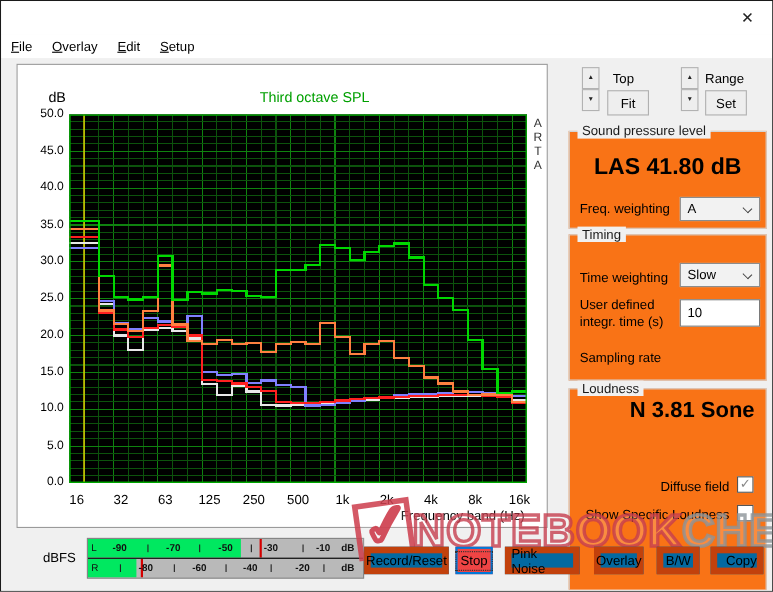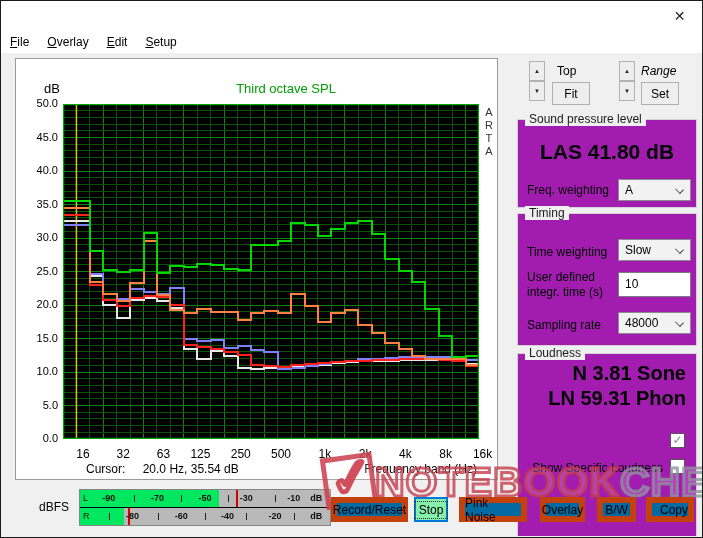--- a/index.html
+++ b/index.html
@@ -20,45 +20,45 @@
   .menu-item u{text-decoration:underline;}
   .content{position:absolute;left:0;top:52px;width:100%;height:486px;background:#f0f0f0;}
   
   .chart-panel{position:absolute;left:14px;top:5px;width:483px;height:422px;background:#fff;border:1px solid #9a9a9a;}
   .plot{position:absolute;left:47px;top:45px;width:416px;height:335px;background:#000;}
   .plot svg{position:absolute;left:0;top:0;}
   .chart-title{position:absolute;left:160px;top:22px;width:220px;text-align:center;font-size:13px;color:#00a000;}
   .db-label{position:absolute;left:28px;top:22px;font-size:13px;color:#000;}
   .arta{position:absolute;left:469px;top:47px;font-size:11px;line-height:13px;color:#333;white-space:pre-line;text-align:center;}
   .ytick{position:absolute;left:0;width:42px;text-align:right;font-size:11px;color:#000;}
-  .xtick{position:absolute;top:388px;width:40px;text-align:right;font-size:12px;color:#000;}
+  .xtick{position:absolute;top:388px;width:40px;text-align:center;font-size:12px;color:#000;}
   .cursor-row{position:absolute;left:70px;top:403px;font-size:12px;color:#000;}
   .cursor-row .cv{margin-left:14px;}
   .freq-label{position:absolute;right:20px;top:403px;font-size:12px;color:#000;}
   
   .dbfs-label{position:absolute;left:38px;top:447px;font-size:12px;color:#000;}
   .meter-box{position:absolute;left:78px;top:436px;width:252px;height:37px;border:1px solid #858585;background:#9d9d9d;}
   .meter-row{position:absolute;left:0;width:250px;height:17px;background:#b9b9b9;overflow:hidden;}
   .meter-row .fill{position:absolute;left:0;top:0;height:100%;background:#00e860;}
   .meter-row .peak{position:absolute;top:0;width:2px;height:100%;background:#d40000;}
   .meter-row .ch{position:absolute;left:3px;top:3px;font-size:9px;color:#111;}
   .meter-row .lab{position:absolute;top:3px;font-size:9px;color:#111;transform:translateX(-50%);font-weight:bold;}
   .meter-row .tick{position:absolute;top:5px;width:1px;height:7px;background:#222;}
   .meter-divider{position:absolute;left:0;top:17px;width:250px;height:1px;background:#000;}
   
   .btn{position:absolute;top:444px;height:25px;background:#0369a1;border:6px solid #c2410c;
        font-size:12px;display:flex;align-items:center;justify-content:center;color:#000;z-index:60;}
-  .btn.focused{border:2px solid #0078d7;background:#86efac;}
+  .btn.focused{border:2px solid #0078d7;background:#ef4444;}
   .btn.focused .inner{border:1px dotted #333;padding:1px 4px;}
   
   .rp-label{position:absolute;font-size:12px;color:#000;}
   .spin{position:absolute;width:16px;height:40px;}
   .spin .sb{width:16px;height:20px;background:#eee;border:1px solid #b2b2b2;font-size:6px;display:flex;align-items:center;justify-content:center;color:#222;}
   .small-btn{position:absolute;width:38px;height:23px;background:#eee;border:1px solid #b0b0b0;font-size:12px;display:flex;align-items:center;justify-content:center;}
-  .groupbox{position:absolute;border:1px solid #d4d4d4;background:#a21caf;}
+  .groupbox{position:absolute;border:1px solid #d4d4d4;background:#f97316;}
   .groupbox .gb-title{position:absolute;left:7px;top:-8px;background:#f0f0f0;padding:0 4px;font-size:12px;color:#1a1a1a;}
   .big-val{font-weight:bold;font-size:21px;color:#000;font-family:"Liberation Sans",sans-serif;}
   .combo{position:absolute;width:73px;height:22px;background:#f2f2f2;border:1px solid #8c8c8c;font-size:12px;display:flex;align-items:center;padding-left:6px;}
   .combo .chev{position:absolute;right:7px;top:6px;width:7px;height:7px;border-right:1.5px solid #444;border-bottom:1.5px solid #444;transform:rotate(45deg) scaleY(.8);}
   .textinput{position:absolute;width:73px;height:25px;background:#fff;border:1px solid #7a7a7a;font-size:12px;font-family:"Liberation Sans",sans-serif;padding:0 0 0 6px;color:#000;}
   .checkbox{position:absolute;width:15px;height:15px;background:#fff;border:1px solid #555;font-size:12px;line-height:13px;text-align:center;color:#8a8a8a;}
   
   .watermark{position:absolute;left:322px;top:392px;z-index:50;pointer-events:none;display:flex;align-items:flex-start;}
   .wm-logo{position:relative;width:52px;height:52px;margin-top:10px;transform:rotate(-8deg);border:5px solid rgba(205,60,75,.85);background:rgba(255,255,255,.15);}
   .wm-check{position:absolute;left:2px;top:-12px;font-size:52px;font-weight:bold;color:rgba(255,255,255,.25);-webkit-text-stroke:3px rgba(205,60,75,.9);}
@@ -181,24 +181,20 @@
             </g>
             <line x1="13.42" y1="0" x2="13.42" y2="335" stroke="#cccc00" stroke-width="1.5"></line>
             <path d="M0,116.6L13.4,116.6L13.4,116.6L26.8,116.6L26.8,172.2L40.3,172.2L40.3,201.0L53.7,201.0L53.7,214.4L67.1,214.4L67.1,196.3L80.5,196.3L80.5,194.3L93.9,194.3L93.9,197.0L107.4,197.0L107.4,203.7L120.8,203.7L120.8,245.2L134.2,245.2L134.2,255.3L147.6,255.3L147.6,246.6L161.0,246.6L161.0,251.9L174.5,251.9L174.5,264.0L187.9,264.0L187.9,264.7L201.3,264.7L201.3,264.0L214.7,264.0L214.7,265.3L228.1,265.3L228.1,263.3L241.5,263.3L241.5,262.0L255.0,262.0L255.0,260.6L268.4,260.6L268.4,259.3L281.8,259.3L281.8,257.9L295.2,257.9L295.2,257.3L308.6,257.3L308.6,256.6L322.1,256.6L322.1,256.6L335.5,256.6L335.5,255.9L348.9,255.9L348.9,255.9L362.3,255.9L362.3,255.9L375.7,255.9L375.7,255.9L389.2,255.9L389.2,256.6L402.6,256.6L402.6,260.0L416.0,260.0" fill="none" stroke="#e8e8e8" stroke-width="2" shape-rendering="crispEdges"></path>
             <path d="M0,121.3L13.4,121.3L13.4,121.3L26.8,121.3L26.8,169.5L40.3,169.5L40.3,189.6L53.7,189.6L53.7,195.0L67.1,195.0L67.1,184.9L80.5,184.9L80.5,188.3L93.9,188.3L93.9,190.3L107.4,190.3L107.4,183.6L120.8,183.6L120.8,234.5L134.2,234.5L134.2,237.2L147.6,237.2L147.6,235.8L161.0,235.8L161.0,243.9L174.5,243.9L174.5,241.9L187.9,241.9L187.9,245.9L201.3,245.9L201.3,247.9L214.7,247.9L214.7,264.7L228.1,264.7L228.1,264.0L241.5,264.0L241.5,262.0L255.0,262.0L255.0,260.0L268.4,260.0L268.4,257.9L281.8,257.9L281.8,256.6L295.2,256.6L295.2,255.3L308.6,255.3L308.6,254.6L322.1,254.6L322.1,253.9L335.5,253.9L335.5,253.3L348.9,253.3L348.9,252.6L362.3,252.6L362.3,252.6L375.7,252.6L375.7,253.3L389.2,253.3L389.2,254.6L402.6,254.6L402.6,255.9L416.0,255.9" fill="none" stroke="#8080ff" stroke-width="2" shape-rendering="crispEdges"></path>
             <path d="M0,111.2L13.4,111.2L13.4,111.2L26.8,111.2L26.8,180.9L40.3,180.9L40.3,195.6L53.7,195.6L53.7,202.3L67.1,202.3L67.1,194.3L80.5,194.3L80.5,191.6L93.9,191.6L93.9,193.0L107.4,193.0L107.4,201.0L120.8,201.0L120.8,241.2L134.2,241.2L134.2,242.5L147.6,242.5L147.6,244.6L161.0,244.6L161.0,247.9L174.5,247.9L174.5,251.3L187.9,251.3L187.9,261.3L201.3,261.3L201.3,262.0L214.7,262.0L214.7,262.6L228.1,262.6L228.1,261.3L241.5,261.3L241.5,260.0L255.0,260.0L255.0,258.6L268.4,258.6L268.4,257.9L281.8,257.9L281.8,257.3L295.2,257.3L295.2,256.6L308.6,256.6L308.6,255.9L322.1,255.9L322.1,255.9L335.5,255.9L335.5,255.3L348.9,255.3L348.9,255.3L362.3,255.3L362.3,255.3L375.7,255.3L375.7,255.9L389.2,255.9L389.2,256.6L402.6,256.6L402.6,262.0L416.0,262.0" fill="none" stroke="#ff2020" stroke-width="2" shape-rendering="crispEdges"></path>
             <path d="M0,103.9L13.4,103.9L13.4,103.9L26.8,103.9L26.8,178.2L40.3,178.2L40.3,190.3L53.7,190.3L53.7,197.0L67.1,197.0L67.1,178.9L80.5,178.9L80.5,137.3L93.9,137.3L93.9,191.0L107.4,191.0L107.4,205.7L120.8,205.7L120.8,209.0L134.2,209.0L134.2,205.0L147.6,205.0L147.6,208.4L161.0,208.4L161.0,207.7L174.5,207.7L174.5,215.7L187.9,215.7L187.9,209.0L201.3,209.0L201.3,207.0L214.7,207.0L214.7,209.0L228.1,209.0L228.1,189.6L241.5,189.6L241.5,202.3L255.0,202.3L255.0,217.8L268.4,217.8L268.4,209.0L281.8,209.0L281.8,205.7L295.2,205.7L295.2,221.1L308.6,221.1L308.6,228.5L322.1,228.5L322.1,239.2L335.5,239.2L335.5,244.6L348.9,244.6L348.9,251.9L362.3,251.9L362.3,255.3L375.7,255.3L375.7,254.6L389.2,254.6L389.2,255.3L402.6,255.3L402.6,261.3L416.0,261.3" fill="none" stroke="#ff8040" stroke-width="2" shape-rendering="crispEdges"></path>
             <path d="M0,97.2L13.4,97.2L13.4,97.2L26.8,97.2L26.8,146.7L40.3,146.7L40.3,166.2L53.7,166.2L53.7,168.2L67.1,168.2L67.1,166.2L80.5,166.2L80.5,128.6L93.9,128.6L93.9,168.8L107.4,168.8L107.4,161.5L120.8,161.5L120.8,162.8L134.2,162.8L134.2,159.5L147.6,159.5L147.6,160.8L161.0,160.8L161.0,164.8L174.5,164.8L174.5,166.2L187.9,166.2L187.9,141.4L201.3,141.4L201.3,141.4L214.7,141.4L214.7,136.7L228.1,136.7L228.1,118.6L241.5,118.6L241.5,121.3L255.0,121.3L255.0,132.0L268.4,132.0L268.4,125.3L281.8,125.3L281.8,119.3L295.2,119.3L295.2,117.3L308.6,117.3L308.6,130.0L322.1,130.0L322.1,154.8L335.5,154.8L335.5,166.8L348.9,166.8L348.9,177.6L362.3,177.6L362.3,205.0L375.7,205.0L375.7,231.8L389.2,231.8L389.2,253.3L402.6,253.3L402.6,251.9L416.0,251.9" fill="none" stroke="#00d800" stroke-width="2" shape-rendering="crispEdges"></path>
             <rect x="0.5" y="0.5" width="415" height="334" fill="none" stroke="#00a600" stroke-width="1.5"></rect>
           </svg>
       </div>
-      <div class="cursor-row">
-        <span>Cursor:</span>
-        <span class="cv">20.0 Hz, 35.54 dB</span>
-      </div>
       <div class="freq-label">Frequency band (Hz)</div>
     <div class="ytick" style="top:38px">50.0</div>
         <div class="ytick" style="top:71.5px">45.0</div>
         <div class="ytick" style="top:105px">40.0</div>
         <div class="ytick" style="top:138.5px">35.0</div>
         <div class="ytick" style="top:172px">30.0</div>
         <div class="ytick" style="top:205.5px">25.0</div>
         <div class="ytick" style="top:239px">20.0</div>
         <div class="ytick" style="top:272.5px">15.0</div>
         <div class="ytick" style="top:306px">10.0</div>
@@ -255,21 +251,21 @@
     <div class="spin" style="left:528px;top:8px;">
       <div class="sb">▲</div>
       <div class="sb">▼</div>
     </div>
     <div class="rp-label" style="left:556px;top:11px;">Top</div>
     <div class="small-btn" style="left:551px;top:29px;">Fit</div>
     <div class="spin" style="left:618px;top:8px;">
       <div class="sb">▲</div>
       <div class="sb">▼</div>
     </div>
-    <div class="rp-label" style="left:640px;top:11px;font-style:italic;">Range</div>
+    <div class="rp-label" style="left:640px;top:11px;">Range</div>
     <div class="small-btn" style="left:640px;top:29px;">Set</div>
 
     <div class="groupbox" style="left:516px;top:66px;width:180px;height:89px;">
       <span class="gb-title">Sound pressure level</span>
       <div class="big-val" style="position:absolute;left:0;top:20px;width:100%;text-align:center;">LAS 41.80 dB</div>
       <div class="rp-label" style="left:9px;top:63px;">Freq. weighting</div>
       <div class="combo" style="left:100px;top:59px;">
         <span>A</span>
         <span class="chev"></span>
       </div>
@@ -279,30 +275,26 @@
       <span class="gb-title">Timing</span>
       <div class="rp-label" style="left:9px;top:31px;">Time weighting</div>
       <div class="combo" style="left:100px;top:25px;">
         <span>Slow</span>
         <span class="chev"></span>
       </div>
       <div class="rp-label" style="left:9px;top:56px;white-space:pre-line;line-height:15px;">User defined
 integr. time (s)</div>
       <div class="textinput" style="left:100px;top:58px;line-height:23px;">10</div>
       <div class="rp-label" style="left:9px;top:104px;text-align:right;">Sampling rate</div>
-      <div class="combo" style="left:100px;top:98px;">
-        <span>48000</span>
-        <span class="chev"></span>
-      </div>
     </div>
 
     <div class="groupbox" style="left:516px;top:300px;width:180px;height:183px;border-bottom:none;">
       <span class="gb-title">Loudness</span>
       <div class="big-val" style="position:absolute;left:0;top:8px;width:100%;text-align:right;padding-right:10px;font-size:20px;">N 3.81 Sone</div>
-      <div class="big-val" style="position:absolute;left:0;top:33px;width:100%;text-align:right;padding-right:10px;font-size:20px;">LN 59.31 Phon</div>
+      <div class="rp-label" style="left:0;top:81px;width:145px;text-align:right;">Diffuse field</div>
       <div class="checkbox" style="left:152px;top:79px;"><span>✓</span></div>
       <div class="rp-label" style="left:0;top:107px;width:145px;text-align:right;">Show Specific Loudness</div>
       <div class="checkbox" style="left:152px;top:105px;"></div>
     </div>
 
     <div class="watermark">
       <div class="wm-logo">
         <span class="wm-check">✓</span>
       </div>
       <div class="wm-text"><span class="wm-nb">NOTEBOOK</span><span class="wm-ck">CHECK</span></div>

